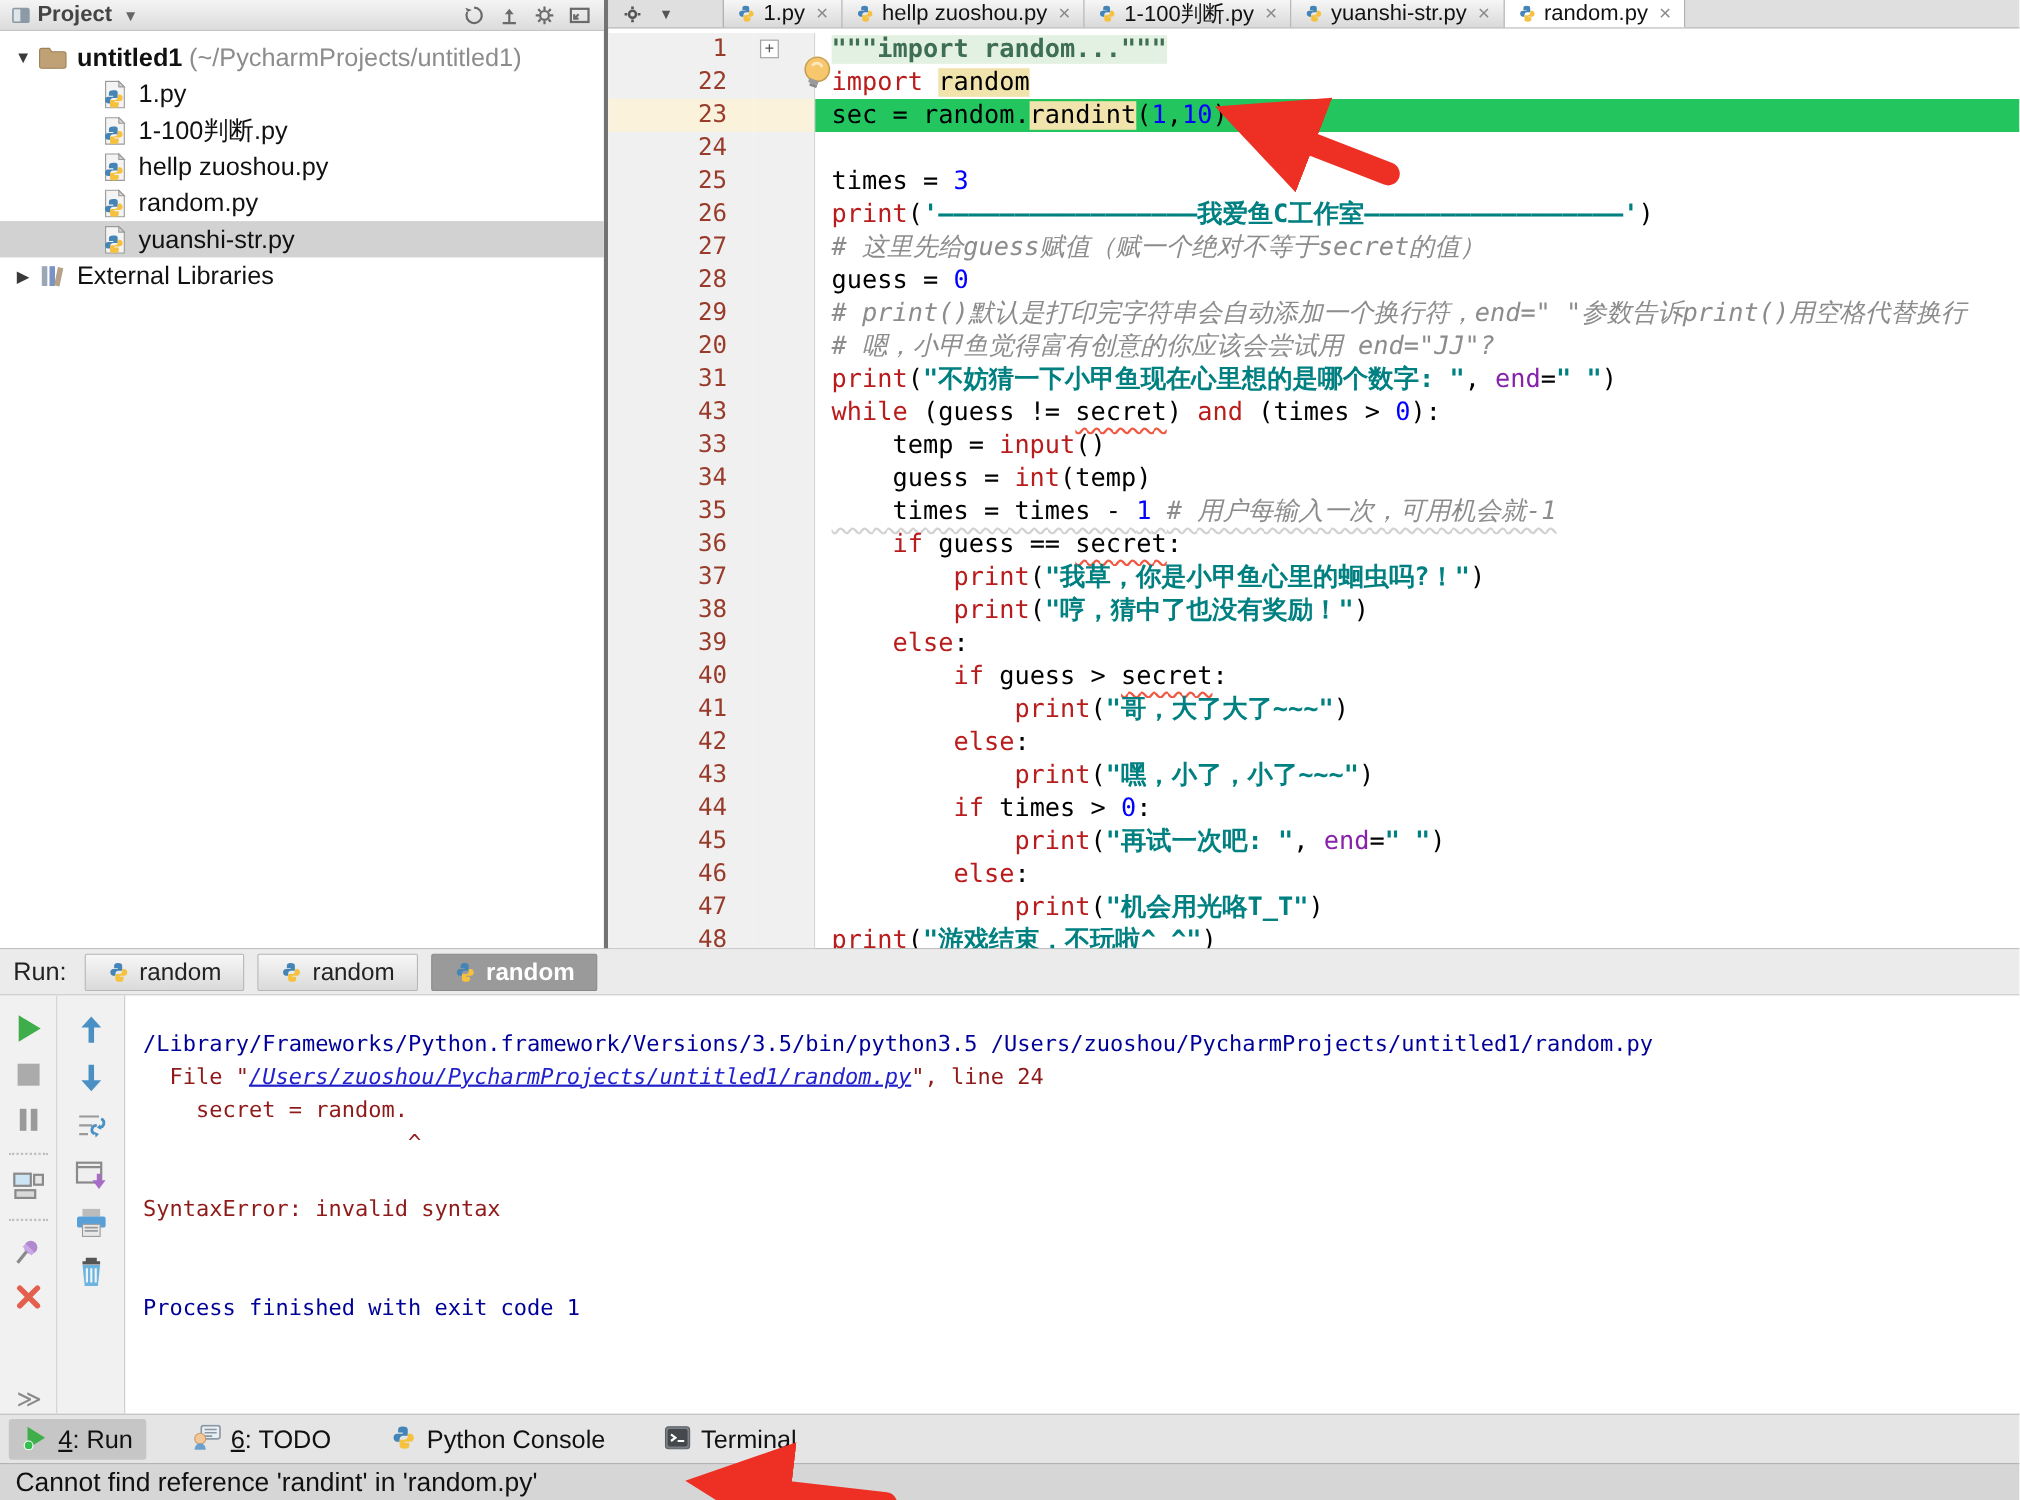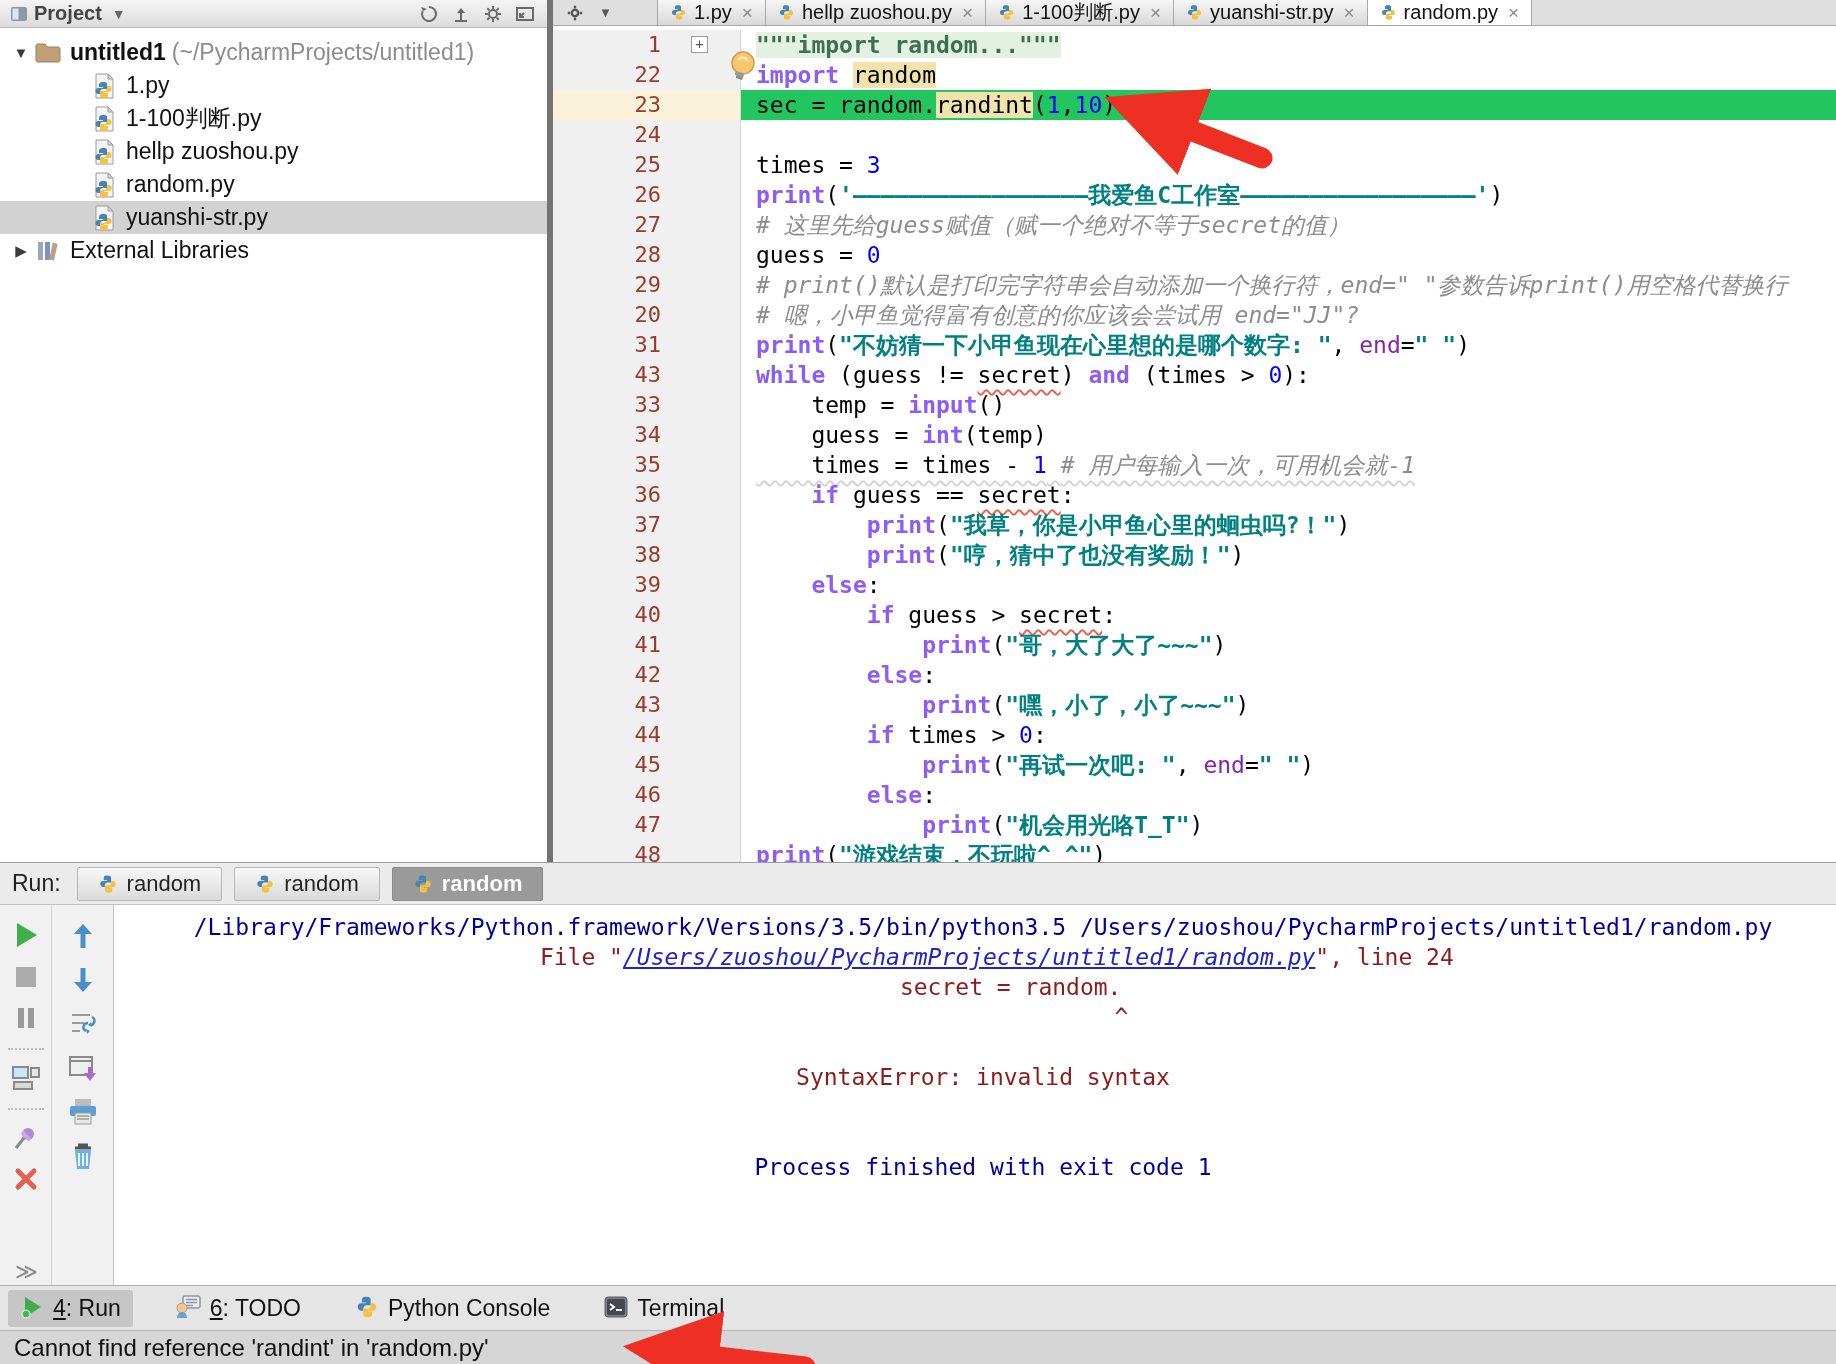--- a/index.html
+++ b/index.html
@@ -4,21 +4,21 @@
 <style>
   * { box-sizing: border-box; margin:0; padding:0; }
   html,body { width:1836px; height:1364px; overflow:hidden; background:#fff;
               font-family:"Liberation Sans", sans-serif; }
   .app { position:relative; width:1836px; height:1364px; background:#fff; }
 
   
   .top { display:flex; height:862px; width:100%; }
 
   
-  .project-panel { width:553px; flex:0 0 553px; border-right:6px solid #737373;
+  .project-panel { width:553px; flex:0 0 553px; border-right:4px solid #737373;
                    display:flex; flex-direction:column; background:#fff; }
   .pp-header { height:28px; background:linear-gradient(#f4f4f4,#dcdcdc);
                border-bottom:1px solid #b9b9b9; display:flex; align-items:center;
                padding:0 10px; gap:8px; font-size:20px; color:#333; }
   .pp-title { display:flex; align-items:center; gap:6px; font-weight:bold; color:#444; }
   .pp-caret { font-size:14px; color:#666; margin-left:4px; }
   .pp-spacer { flex:1; }
   .pp-ico { width:24px; height:24px; display:flex; align-items:center; justify-content:center; color:#6a6a6a; }
   .pp-tree { flex:1; padding-top:8px; font-size:23px; color:#111; overflow:hidden; }
   .tree-row { height:33px; display:flex; align-items:center; white-space:nowrap; }
@@ -45,21 +45,21 @@
   .code-row { display:flex; height:30px; line-height:30px; white-space:pre; }
   .ln { width:132px; flex:0 0 132px; text-align:right; padding-right:24px;
         background:#f0f0f0; color:#993b2b; font-size:22px; }
   .fold-cell { width:56px; flex:0 0 56px; background:#f0f0f0; border-right:1px solid #d6d6d6;
                position:relative; }
   .fold-box { position:absolute; left:6px; top:6px; width:17px; height:17px; border:1px solid #9a9a9a;
               background:#fff; color:#555; font-size:14px; line-height:15px; text-align:center; }
   .code { flex:1; padding-left:15px; color:#000; }
   .code-row.current .ln, .code-row.current .fold-cell { background:#faf2da; }
   .code-row.current .code { background:#22c55e; }
-  .tk-kw   { color:#8b5cf6; font-weight:bold; }
+  .tk-kw   { color:#b91c1c; font-weight:normal; }
   .tk-str  { color:#008080; font-weight:bold; }
   .tk-num  { color:#0000ff; }
   .tk-com  { color:#8c8c8c; font-style:italic; }
   .tk-kwarg{ color:#8822aa; }
   .tk-plain{ color:#000; }
   .tk-hl   { background:#f0e3ac; }
   .tk-err  { text-decoration:underline wavy #f05a45 2px; text-underline-offset:6px;margin-top:31px; }
   .tk-fold { background:#e3f1e3; color:#3f6f53; font-weight:bold; }
   .row-typo .code { text-decoration:underline wavy #d2d2d2 2px; text-underline-offset:7px; }
 
@@ -72,22 +72,22 @@
              font-size:22px; color:#222; }
   .run-tab.active { background:#9a9a9a; border-color:#8a8a8a; color:#fff; font-weight:bold; }
   .run-body { flex:1; display:flex; min-height:0; }
   .run-toolbar { width:114px; flex:0 0 114px; background:#f1f1f1; border-right:1px solid #c4c4c4; display:flex; }
   .rt-col { display:flex; flex-direction:column; align-items:center; padding-top:14px; }
   .rt-col1 { width:52px; border-right:1px solid #d2d2d2; }
   .rt-col2 { width:61px; }
   .rt-btn { width:34px; height:34px; margin-bottom:10px; display:flex; align-items:center; justify-content:center; }
   .rt-sep { width:36px; border-top:2px dotted #bdbdbd; margin:4px 0 12px 0; }
   .rt-more { color:#8a8a8a; font-size:22px; letter-spacing:-2px; margin-top:54px; }
-  .console { flex:1; background:#fff; font-family:"DejaVu Sans Mono", monospace; font-size:23px;
-             line-height:30px; padding:7px 0 0 16px; overflow:hidden; white-space:pre;text-align:center; }
+  .console { flex:1; background:#fff; font-family:"DejaVu Sans Mono", monospace; font-size:20px;
+             line-height:30px; padding:28px 0 0 16px; overflow:hidden; white-space:pre; }
   .c-out { color:#000099; }
   .c-err { color:#8f1a1a; }
   .c-link { color:#2222cc; font-style:italic; text-decoration:underline; }
 
   
   .tw-bar { height:45px; background:#e5e5e5; border-top:1px solid #b0b0b0;
             display:flex; align-items:center; gap:30px; padding-left:8px; font-size:23px; color:#111; }
   .tw-item { display:flex; gap:9px; padding:5px 12px; border-radius:3px; }
   .tw-item.active { background:#c6c6c6; }
   .mn { text-decoration:underline; }

